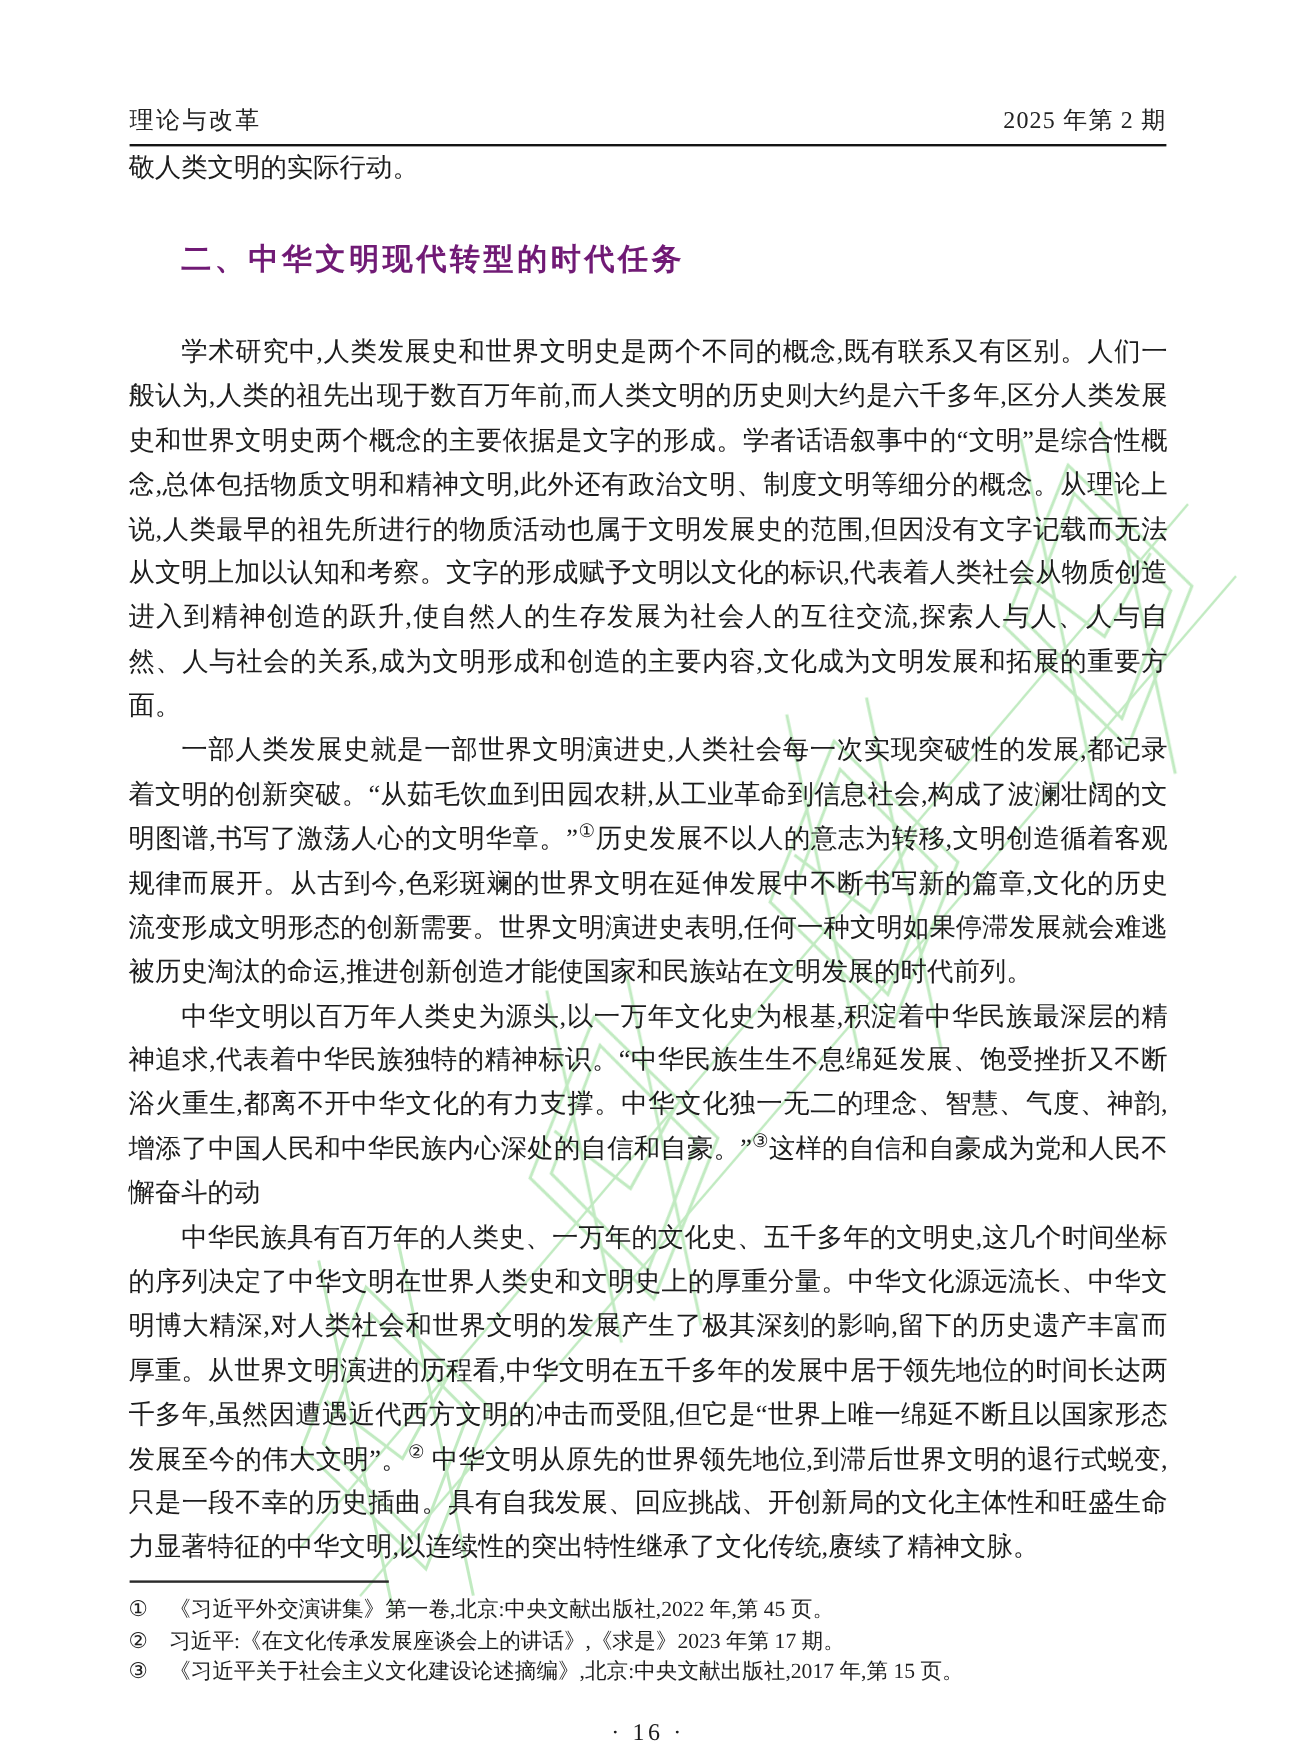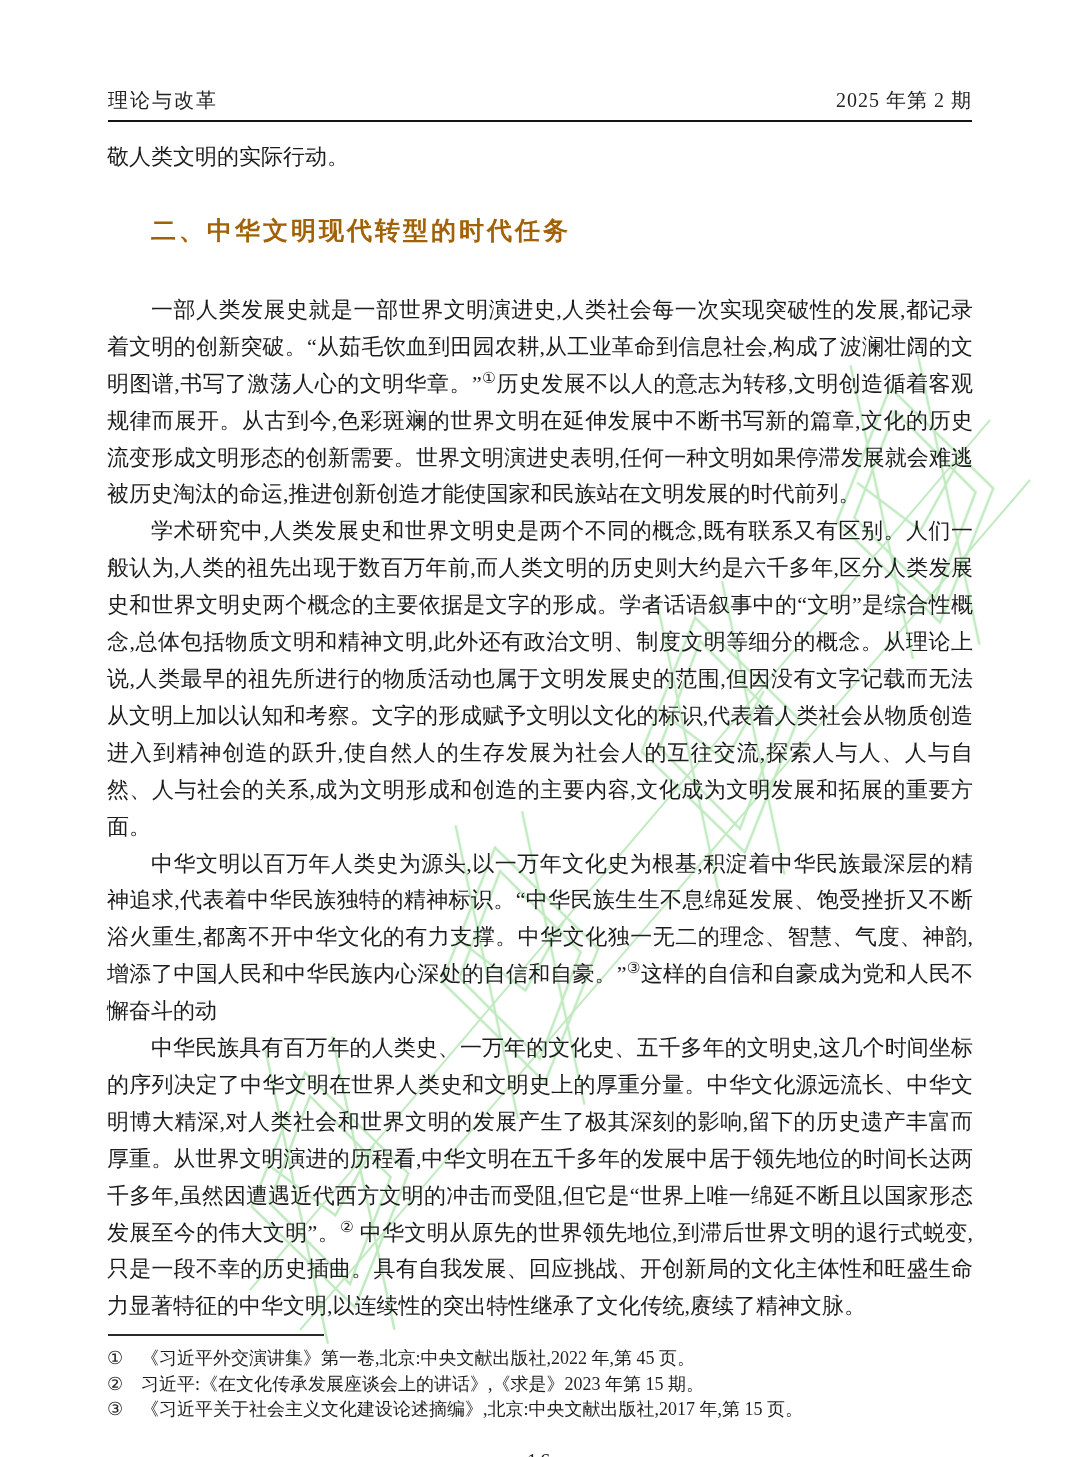--- a/index.html
+++ b/index.html
@@ -42,27 +42,27 @@
     border-top: 2.5px solid #141414;
     height: 0;
   }
   .content {
     margin: 0 107px;
     font-size: 22px;
     line-height: 36.9px;
     text-align: justify;
     color: #1c1c1c;
   }
-  .carryover { margin-top: 17px; }
+  .carryover { }
   .section-heading {
-    font-family: Liberation Mono, monospace;
+    font-family: Liberation Sans, sans-serif;
     font-weight: bold;
     font-size: 25px;
     letter-spacing: 3px;
-    color: #a16207;
+    color: #701a75;
     margin: 42px 0 44px 0;
     padding-left: 44px;
     line-height: 30px;
     text-align: left;
   }
   p.body-para {
     margin: 0;
     text-indent: 2em;
   }
   sup {
@@ -126,36 +126,36 @@
       <span class="journal-title">理论与改革</span>
       <span class="issue-label">2025 年第 2 期</span>
     </div>
     <hr class="header-rule">
 
     <div class="content">
       <div class="carryover">敬人类文明的实际行动。</div>
 
       <h2 class="section-heading">二、中华文明现代转型的时代任务</h2>
 
+      <p class="body-para">学术研究中,人类发展史和世界文明史是两个不同的概念,既有联系又有区别。人们一般认为,人类的祖先出现于数百万年前,而人类文明的历史则大约是六千多年,区分人类发展史和世界文明史两个概念的主要依据是文字的形成。学者话语叙事中的“文明”是综合性概念,总体包括物质文明和精神文明,此外还有政治文明、制度文明等细分的概念。从理论上说,人类最早的祖先所进行的物质活动也属于文明发展史的范围,但因没有文字记载而无法从文明上加以认知和考察。文字的形成赋予文明以文化的标识,代表着人类社会从物质创造进入到精神创造的跃升,使自然人的生存发展为社会人的互往交流,探索人与人、人与自然、人与社会的关系,成为文明形成和创造的主要内容,文化成为文明发展和拓展的重要方面。</p>
       <p class="body-para">一部人类发展史就是一部世界文明演进史,人类社会每一次实现突破性的发展,都记录着文明的创新突破。“从茹毛饮血到田园农耕,从工业革命到信息社会,构成了波澜壮阔的文明图谱,书写了激荡人心的文明华章。”<sup>①</sup>历史发展不以人的意志为转移,文明创造循着客观规律而展开。从古到今,色彩斑斓的世界文明在延伸发展中不断书写新的篇章,文化的历史流变形成文明形态的创新需要。世界文明演进史表明,任何一种文明如果停滞发展就会难逃被历史淘汰的命运,推进创新创造才能使国家和民族站在文明发展的时代前列。</p>
-      <p class="body-para">学术研究中,人类发展史和世界文明史是两个不同的概念,既有联系又有区别。人们一般认为,人类的祖先出现于数百万年前,而人类文明的历史则大约是六千多年,区分人类发展史和世界文明史两个概念的主要依据是文字的形成。学者话语叙事中的“文明”是综合性概念,总体包括物质文明和精神文明,此外还有政治文明、制度文明等细分的概念。从理论上说,人类最早的祖先所进行的物质活动也属于文明发展史的范围,但因没有文字记载而无法从文明上加以认知和考察。文字的形成赋予文明以文化的标识,代表着人类社会从物质创造进入到精神创造的跃升,使自然人的生存发展为社会人的互往交流,探索人与人、人与自然、人与社会的关系,成为文明形成和创造的主要内容,文化成为文明发展和拓展的重要方面。</p>
       <p class="body-para">中华文明以百万年人类史为源头,以一万年文化史为根基,积淀着中华民族最深层的精神追求,代表着中华民族独特的精神标识。“中华民族生生不息绵延发展、饱受挫折又不断浴火重生,都离不开中华文化的有力支撑。中华文化独一无二的理念、智慧、气度、神韵,增添了中国人民和中华民族内心深处的自信和自豪。”<sup>③</sup>这样的自信和自豪成为党和人民不懈奋斗的动</p>
       <p class="body-para">中华民族具有百万年的人类史、一万年的文化史、五千多年的文明史,这几个时间坐标的序列决定了中华文明在世界人类史和文明史上的厚重分量。中华文化源远流长、中华文明博大精深,对人类社会和世界文明的发展产生了极其深刻的影响,留下的历史遗产丰富而厚重。从世界文明演进的历程看,中华文明在五千多年的发展中居于领先地位的时间长达两千多年,虽然因遭遇近代西方文明的冲击而受阻,但它是“世界上唯一绵延不断且以国家形态发展至今的伟大文明”。<sup>②</sup> 中华文明从原先的世界领先地位,到滞后世界文明的退行式蜕变,只是一段不幸的历史插曲。具有自我发展、回应挑战、开创新局的文化主体性和旺盛生命力显著特征的中华文明,以连续性的突出特性继承了文化传统,赓续了精神文脉。</p>
     </div>
 
     <hr class="footnote-rule">
 
     <div class="footnotes">
       <div class="footnote-item">
         <span class="fn-marker">①</span>
         <span class="fn-text">《习近平外交演讲集》第一卷,北京:中央文献出版社,2022 年,第 45 页。</span>
       </div>
       <div class="footnote-item">
         <span class="fn-marker">②</span>
-        <span class="fn-text">习近平:《在文化传承发展座谈会上的讲话》,《求是》2023 年第 15 期。</span>
+        <span class="fn-text">习近平:《在文化传承发展座谈会上的讲话》,《求是》2023 年第 17 期。</span>
       </div>
       <div class="footnote-item">
         <span class="fn-marker">③</span>
         <span class="fn-text">《习近平关于社会主义文化建设论述摘编》,北京:中央文献出版社,2017 年,第 15 页。</span>
       </div>
     </div>
 
     <div class="page-number">· 16 ·</div>
 
   </div>

